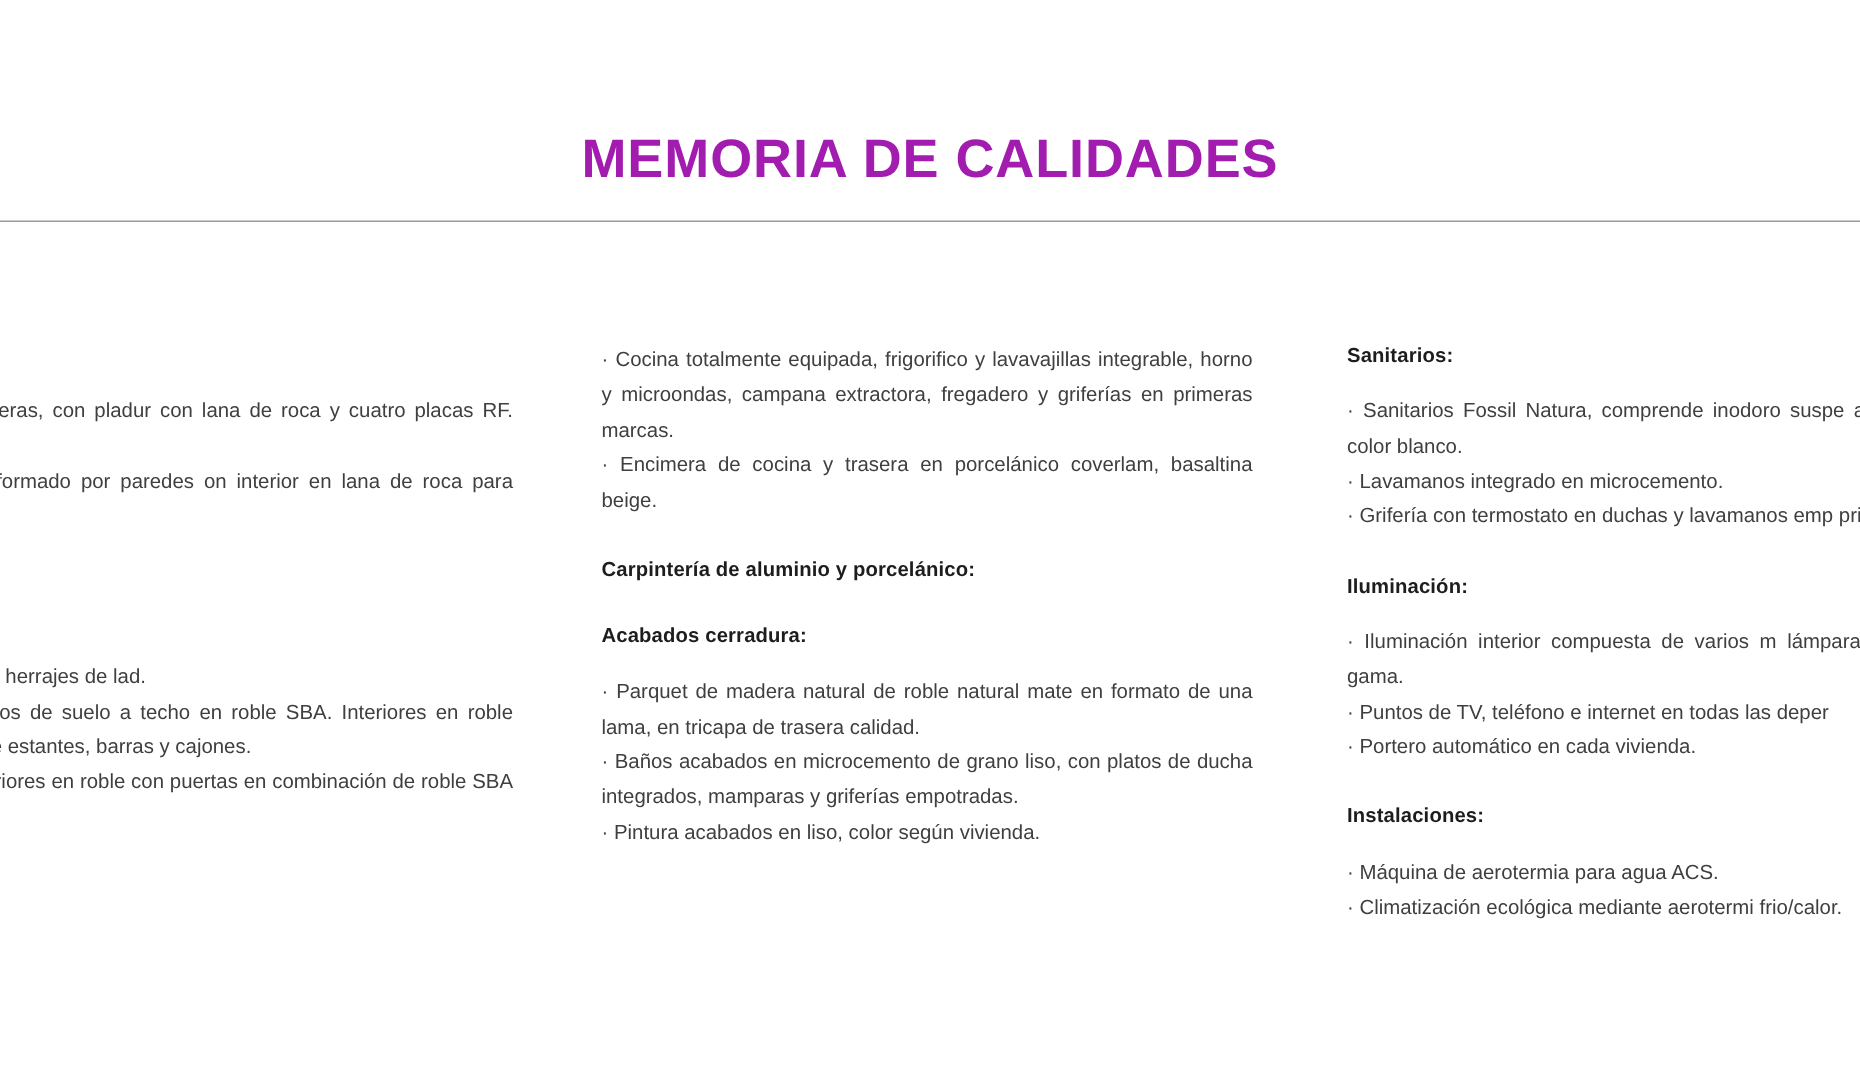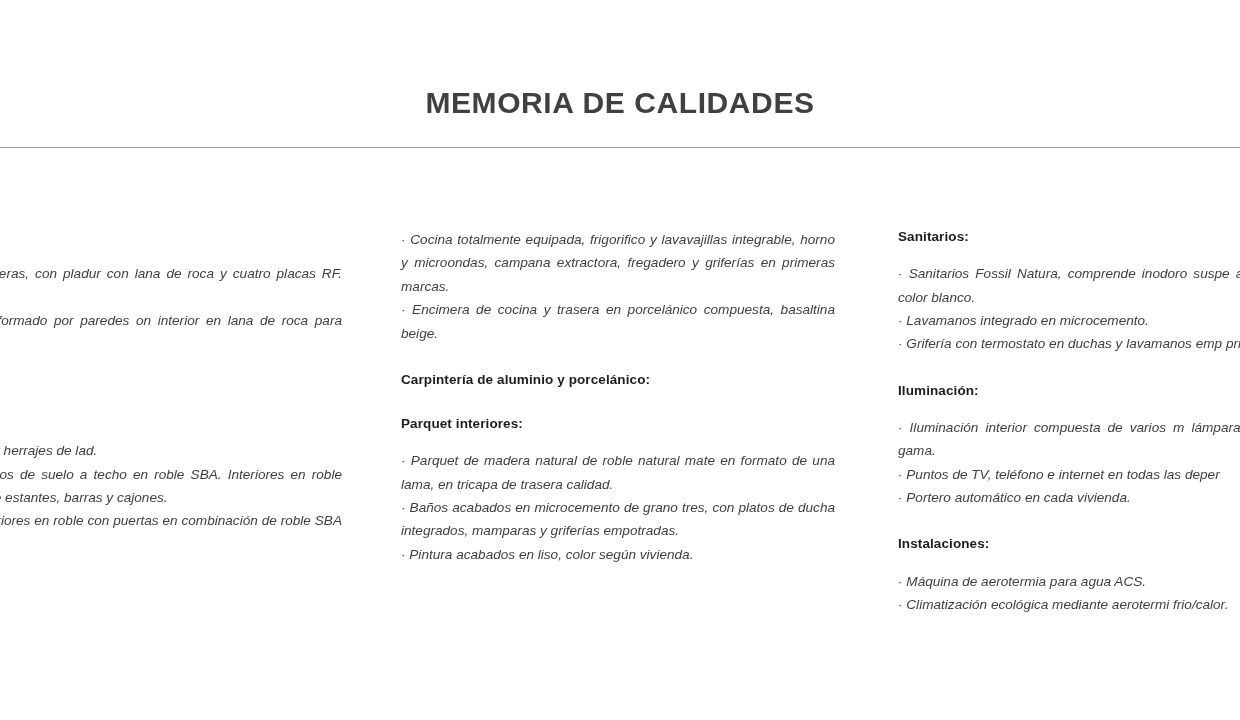--- a/index.html
+++ b/index.html
@@ -23,24 +23,24 @@
     top: 0; left: 0;
     width: 1240px;
     height: 148px;
   }
   .doc-title {
     position: absolute;
     top: 88px;
     left: 0;
     width: 1240px;
     text-align: center;
-    font-size: 30px;
+    font-size: 36px;
     font-weight: 700;
     letter-spacing: 0.6px;
-    color: #404040;
+    color: #a21caf;
     line-height: 1;
     margin: 0;
   }
   .header-rule {
     position: absolute;
     top: 147px;
     left: 0;
     width: 1240px;
     height: 1px;
     background: #9a9a9e;
@@ -86,21 +86,20 @@
   }
   .bullet-item {
     font-size: 13.6px;
     line-height: 1.72;
     text-align: justify;
     text-justify: inter-word;
     color: #3f3f42;
     margin: 0 0 0 0;
     position: relative;
     padding-left: 0;
-    font-style: italic;
   }
 </style>
 </head>
 <body>
 
 <div class="doc-header">
   <h1 class="doc-title">MEMORIA DE CALIDADES</h1>
   <div class="header-rule"></div>
 </div>
 
@@ -126,33 +125,33 @@
       </ul>
     </div>
 
   </div>
 
   <div class="column col-middle">
 
     <div class="section">
       <ul class="bullet-list">
         <li class="bullet-item">· Cocina totalmente equipada, frigorifico y lavavajillas integrable, horno y microondas, campana extractora, fregadero y griferías en primeras marcas.</li>
-        <li class="bullet-item">· Encimera de cocina y trasera en porcelánico compuesta, basaltina beige.</li>
+        <li class="bullet-item">· Encimera de cocina y trasera en porcelánico coverlam, basaltina beige.</li>
       </ul>
     </div>
 
     <div class="section">
       <div class="section-heading spaced-heading">Carpintería de aluminio y porcelánico:</div>
     </div>
 
     <div class="section">
-      <div class="section-heading spaced-heading">Parquet interiores:</div>
+      <div class="section-heading spaced-heading">Acabados cerradura:</div>
       <ul class="bullet-list">
         <li class="bullet-item">· Parquet de madera natural de roble natural mate en formato de una lama, en tricapa de trasera calidad.</li>
-        <li class="bullet-item">· Baños acabados en microcemento de grano tres, con platos de ducha integrados, mamparas y griferías empotradas.</li>
+        <li class="bullet-item">· Baños acabados en microcemento de grano liso, con platos de ducha integrados, mamparas y griferías empotradas.</li>
         <li class="bullet-item">· Pintura acabados en liso, color según vivienda.</li>
       </ul>
     </div>
 
   </div>
 
   <div class="column col-right">
 
     <div class="section">
       <div class="section-heading">Sanitarios:</div>

